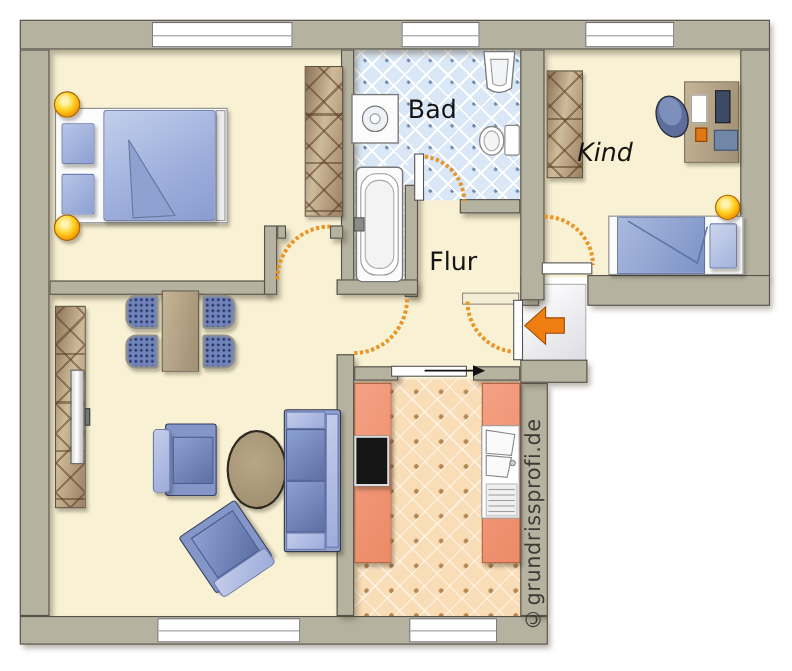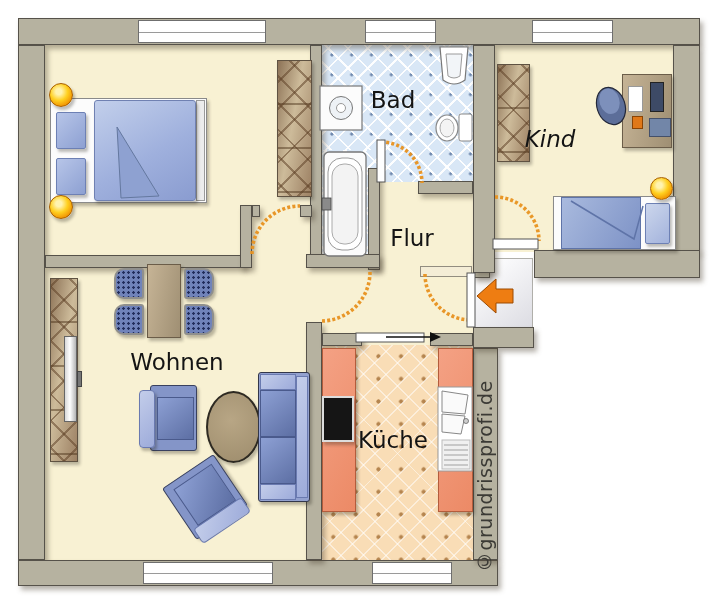--- a/index.html
+++ b/index.html
@@ -228,17 +228,15 @@
 
     <g transform="rotate(-18 611 106)">
       <ellipse cx="611" cy="106" rx="14" ry="19" fill="#5c6e99" stroke="#23283a" stroke-width="1.2"></ellipse>
       <ellipse cx="611" cy="101" rx="10" ry="13" fill="#8194bf" opacity="0.9"></ellipse>
     </g>
   </svg>
 
   <div class="room-label" style="left:393px;top:100px;">Bad</div>
   <div class="room-label" style="left:550px;top:139px;font-style:italic;">Kind</div>
   <div class="room-label" style="left:412px;top:238px;">Flur</div>
-  <div class="room-label" style="left:177px;top:362px;">Wohnen</div>
-  <div class="room-label" style="left:393px;top:440px;">Küche</div>
 
   <div class="watermark">©grundrissprofi.de</div>
 </div>
 
 </body></html>

